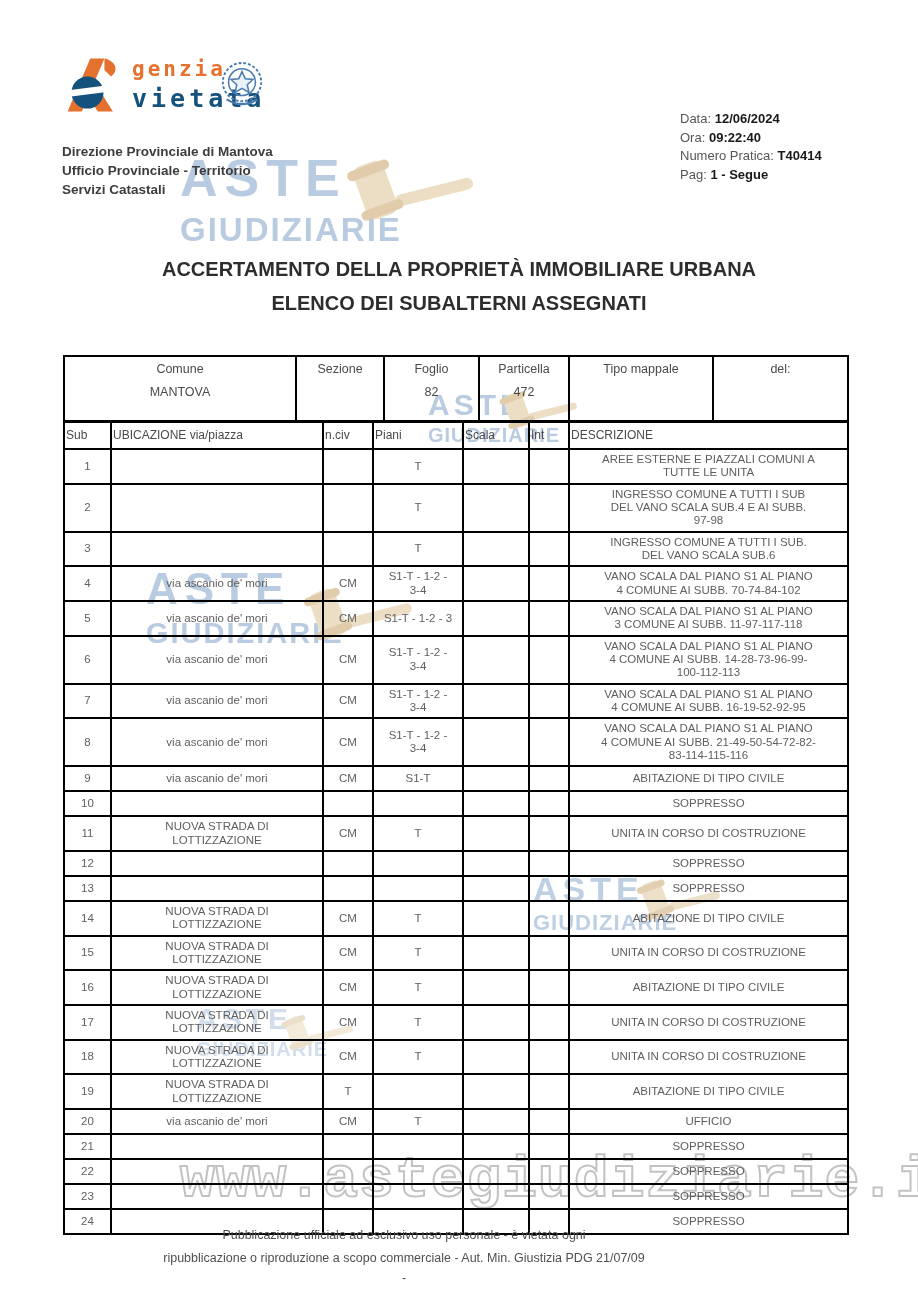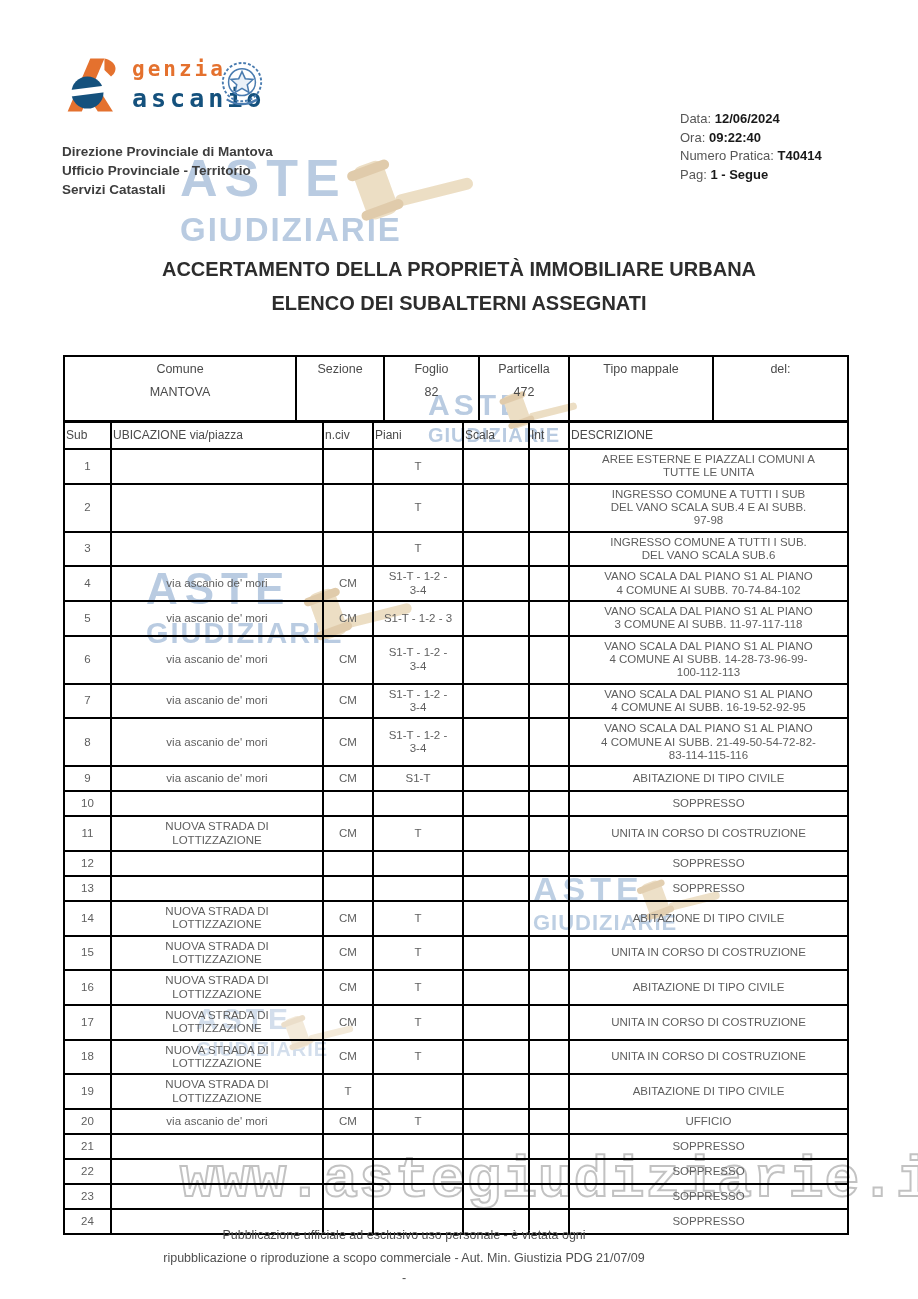--- a/index.html
+++ b/index.html
@@ -133,21 +133,21 @@
   <div class="logo">
     <svg width="66" height="58" viewBox="0 0 70 60">
       <path d="M6 58 L30 2 L45 2 L21 58 Z" fill="var(--logo-orange)"></path>
       <path d="M30 20 L54 58 L38 58 L21 32 Z" fill="var(--logo-orange)"></path>
       <path d="M45 2 C58 5 60 15 52 21 L45 14 Z" fill="var(--logo-orange)"></path>
       <circle cx="27" cy="38" r="17" fill="var(--logo-blue)"></circle>
       <rect x="7" y="33" width="40" height="7" fill="#ffffff" transform="rotate(-7 27 36)"></rect>
     </svg>
     <div class="logo-text">
       <span class="l1">genzia</span>
-      <span class="l2">ascanio</span>
+      <span class="l2">vietata</span>
     </div>
   </div>
 
   <svg class="emblem" width="46" height="48" viewBox="0 0 48 50">
     <circle cx="24" cy="22" r="20" fill="none" stroke="var(--emblem-blue)" stroke-width="2" stroke-dasharray="3 2"></circle>
     <circle cx="24" cy="22" r="14" fill="none" stroke="var(--emblem-blue)" stroke-width="1.6"></circle>
     <polygon points="24,11 27.4,18.4 35.5,19.2 29.5,24.7 31.2,32.7 24,28.5 16.8,32.7 18.5,24.7 12.5,19.2 20.6,18.4" fill="#eaf1f8" stroke="var(--emblem-blue)" stroke-width="1.6"></polygon>
     <path d="M8 40 Q24 50 40 40" fill="none" stroke="var(--emblem-blue)" stroke-width="2.4"></path>
   </svg>
 

